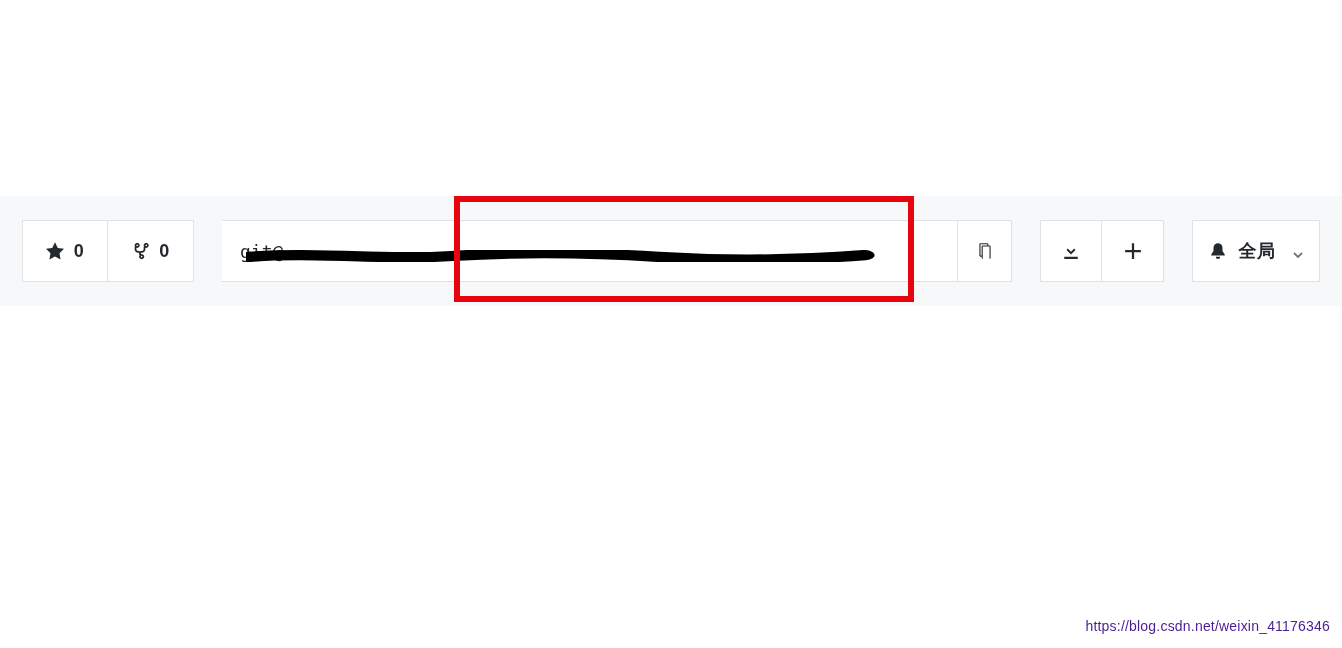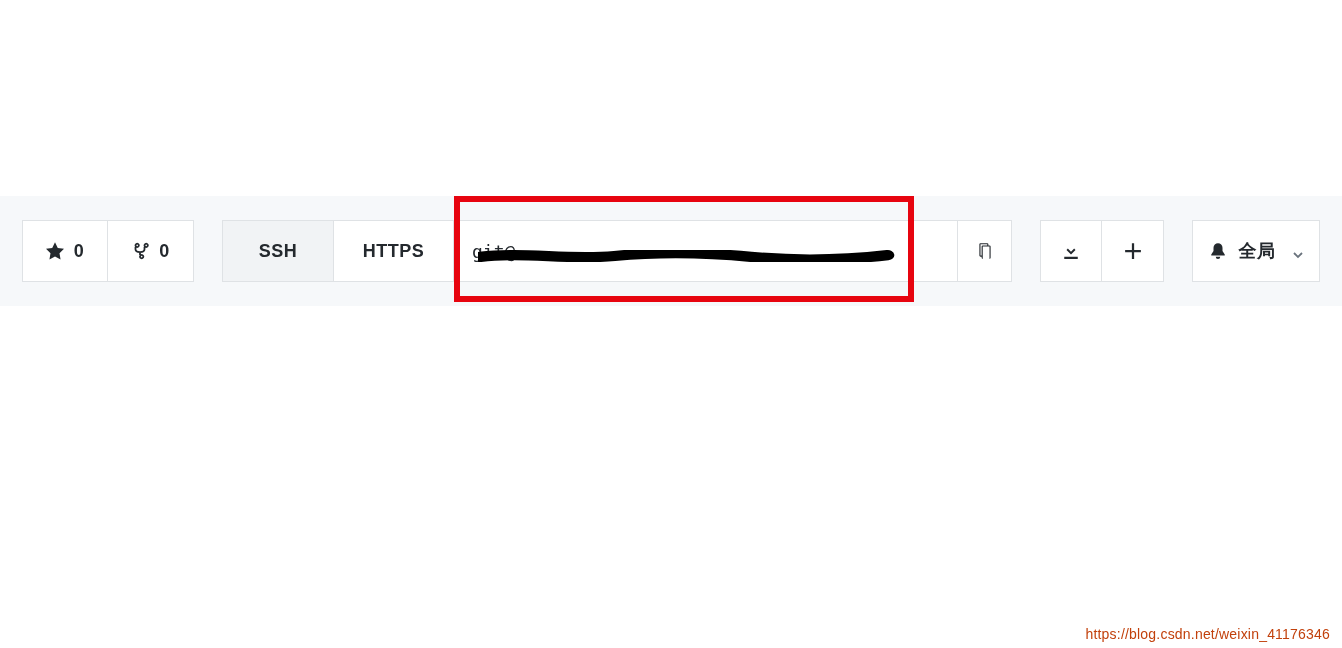--- a/index.html
+++ b/index.html
@@ -68,23 +68,23 @@
     }
     .redact {
       position: absolute;
       left: 24px; right: 24px; top: 50%; transform: translateY(-50%);
       height: 12px;
       pointer-events: none;
     }
     .watermark {
       position: absolute;
       right: 12px;
-      bottom: 6px;
+      bottom: 14px;
       font-size: 14px;
-      color: #c2410c;
+      color: #4c1d95;
       letter-spacing: 0.2px;
       margin-left: 36px;
     }
     .icon { width: 18px; height: 18px; display: inline-block; flex-shrink: 0; }
     .icon svg { width: 100%; height: 100%; display: block; }
     .cnt { font-weight: 700; }
     .chev { width: 12px; height: 12px; margin-left: 4px; }
     .url-text { white-space: nowrap; }
     .midcluster { display: flex; flex: 1; }
     .midcluster .btn-group { display: flex; }
@@ -107,28 +107,20 @@
       <span class="icon">
         <svg viewBox="0 0 16 16">
             <path fill="none" stroke="#24292e" stroke-width="1.6" d="M4 3a1.5 1.5 0 1 0 0-0.01zM12 3a1.5 1.5 0 1 0 0-0.01zM8 13a1.5 1.5 0 1 0 0-0.01zM4 4.5v2c0 1.5 1 2.5 4 2.5s4-1 4-2.5v-2M8 9v2.5"></path>
           </svg>
       </span>
       <span class="cnt">0</span>
     </div>
   </div>
 
   <div class="midcluster">
-    <div class="btn-group">
-      <div class="btn ssh-btn btn-active">
-        <span>SSH</span>
-      </div>
-      <div class="btn https-btn">
-        <span>HTTPS</span>
-      </div>
-    </div>
     <div class="url-box">
       <span class="url-text">git@</span>
       <span class="redact">
         <svg viewBox="0 0 400 14" preserveAspectRatio="none" width="100%" height="100%">
           <path d="M2 8 C 40 2, 80 12, 120 7 S 200 3, 240 8 320 12 360 6 398 8" stroke="#000" stroke-width="12" fill="none" stroke-linecap="round"></path>
         </svg>
       </span>
     </div>
     <div class="btn copy-btn" style="border-left:none;">
       <span class="icon">

